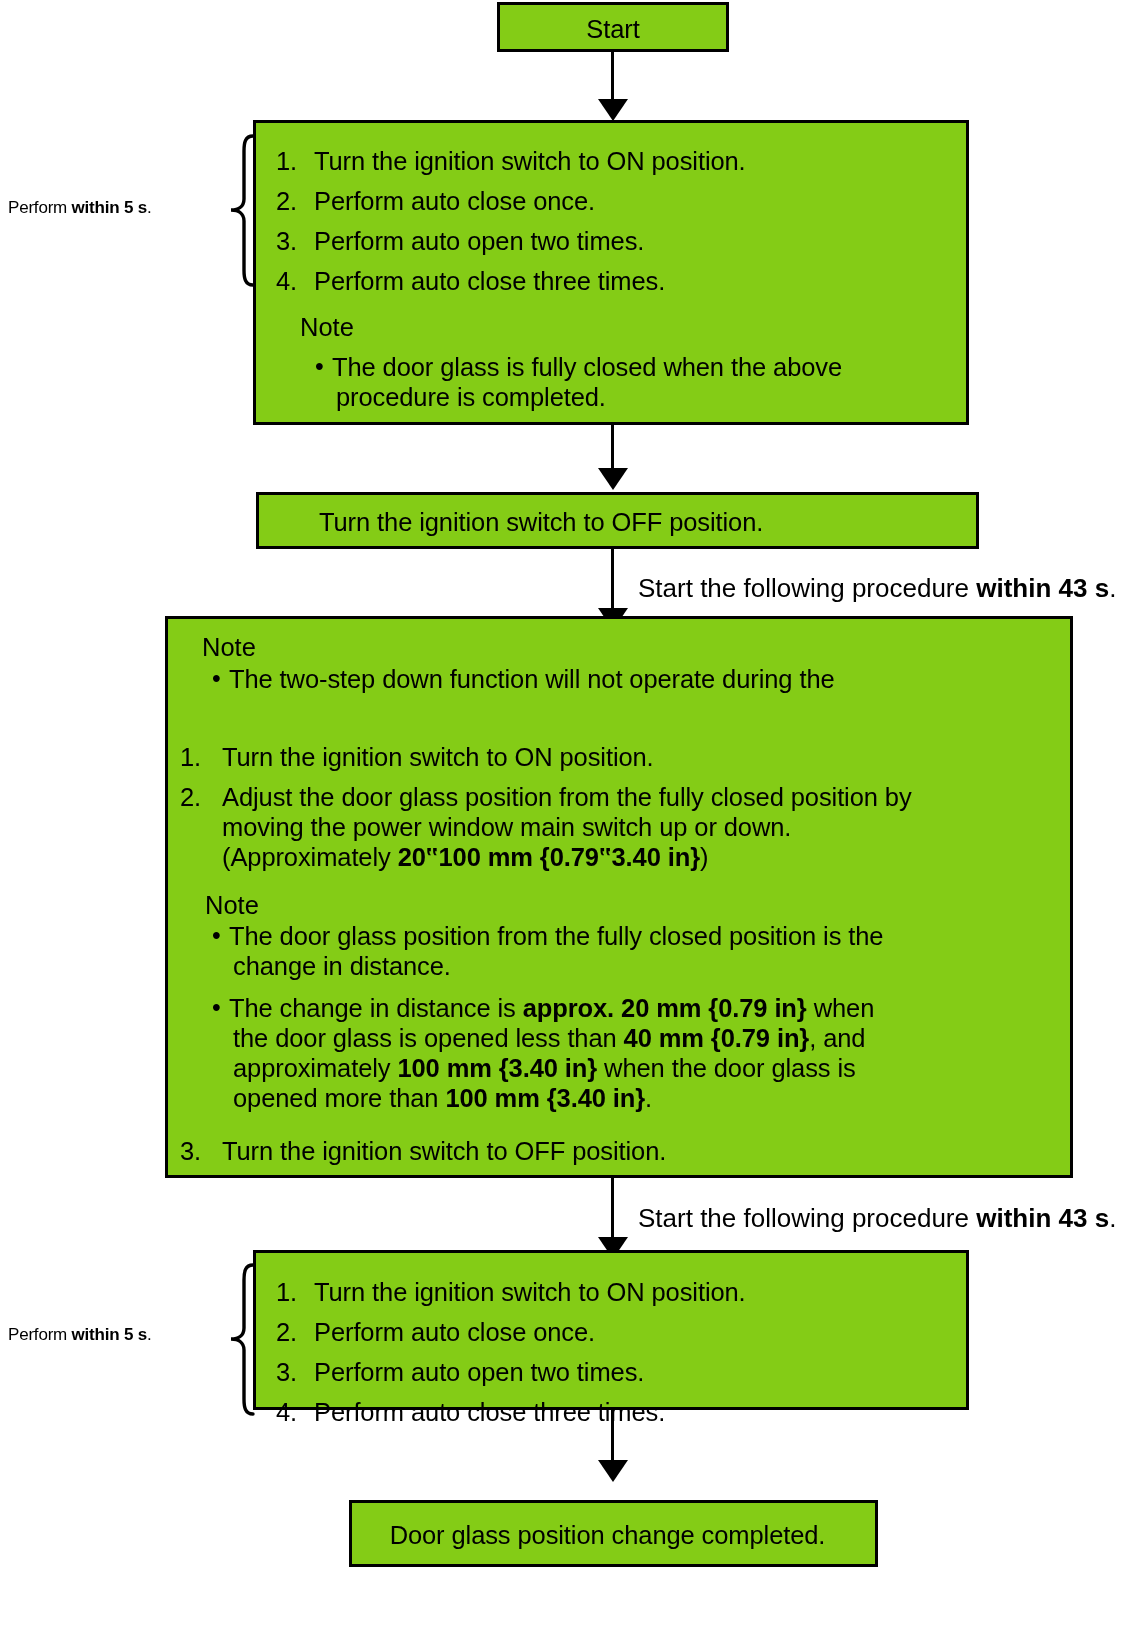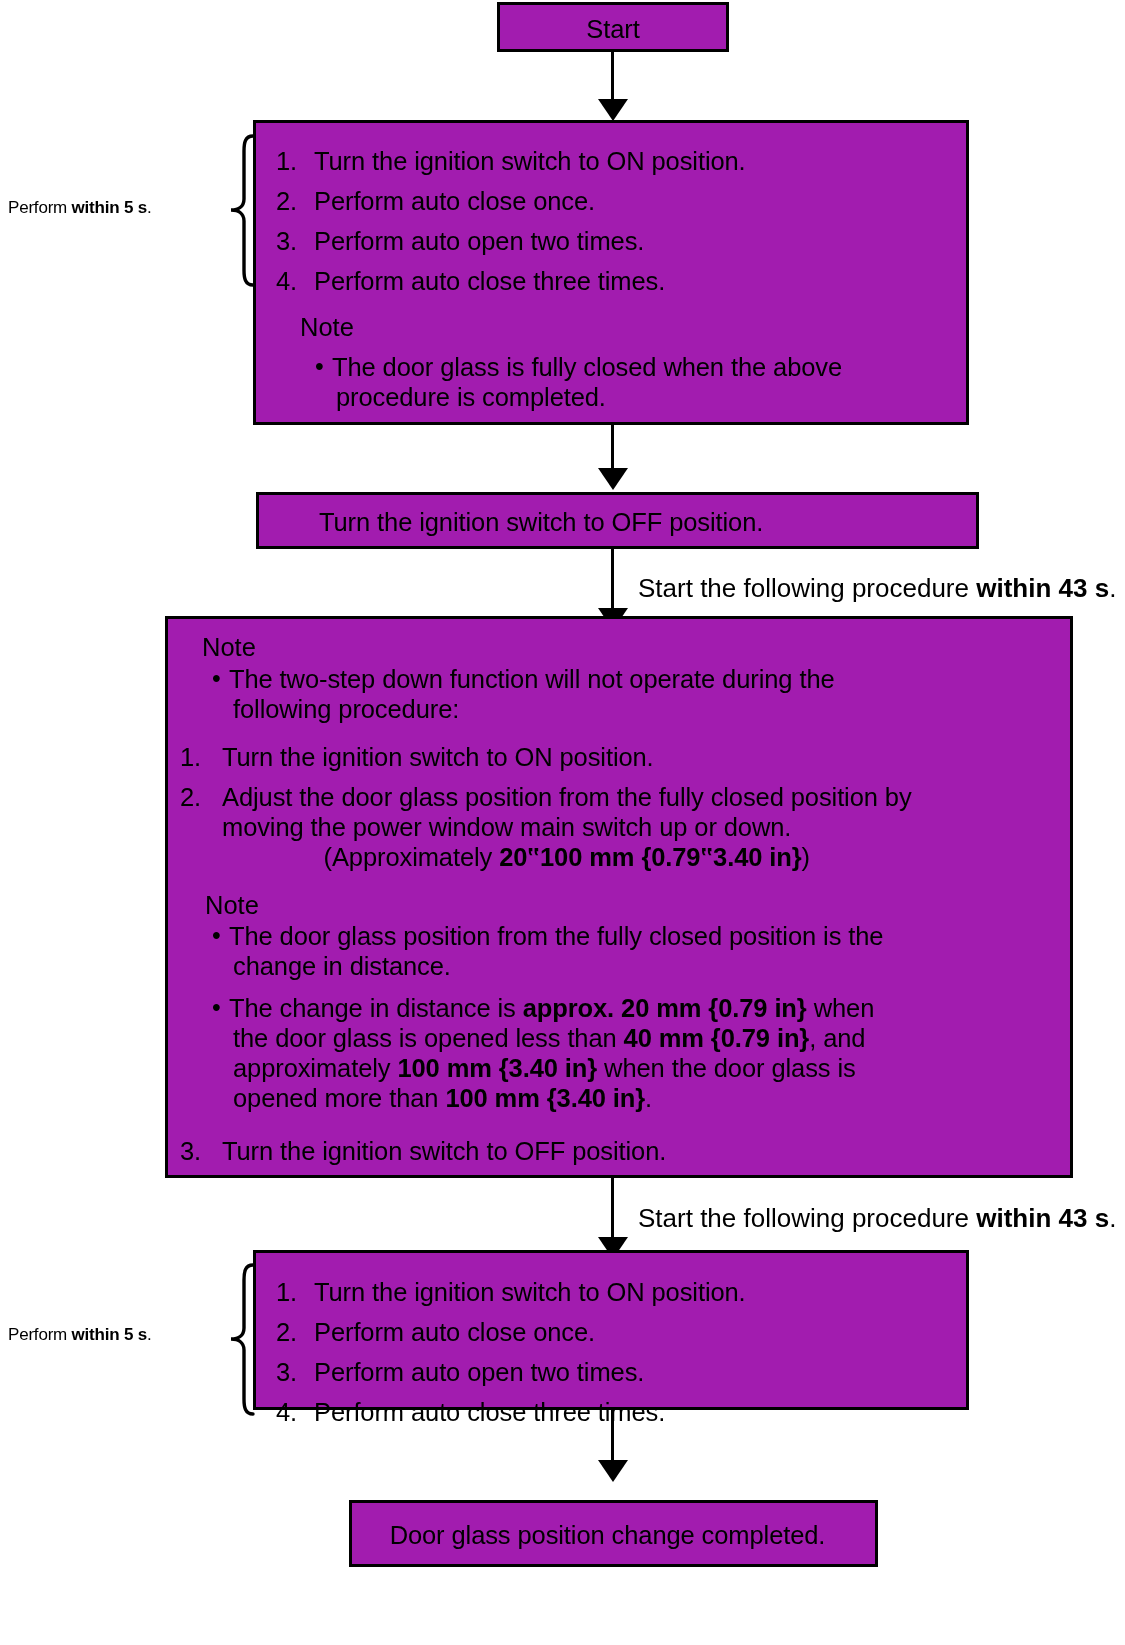--- a/index.html
+++ b/index.html
@@ -15,21 +15,21 @@
     position: relative;
     width: 1125px;
     height: 1645px;
     background: #ffffff;
     overflow: hidden;
   }
 
   .box {
     position: absolute;
     border: 3px solid #000;
-    background: #a21caf;
+    background: #84cc16;
     box-sizing: border-box;
     padding-left: 12px;
   }
 
   .vline {
     position: absolute;
     width: 3px;
     background: #000;
   }
   .arrowhead {
@@ -169,33 +169,32 @@
     <span>Start the following procedure </span><b>within 43 s</b><span>.</span>
   </div>
 
   <div class="box" style="left:165px; top:616px; width:908px; height:562px;"></div>
 
   <div class="note-head" style="left:202px; top:632px;">Note</div>
 
   <div class="bullet-item" style="left:212px; top:664px;">
     <span class="dot">•</span>
     <span class="t">The two-step down function will not operate during the</span>
-    <span class="t" style="margin-left:21px;">following procedure:</span>
   </div>
 
   <div class="num-item" style="left:180px; top:742px;">
     <span class="n">1.</span>
       <span class="t" style="margin-left:42px;">Turn the ignition switch to ON position.</span>
   </div>
 
   <div class="num-item" style="left:180px; top:782px;">
     <span class="n">2.</span>
     <span class="t" style="margin-left:42px;">Adjust the door glass position from the fully closed position by</span>
     <span class="t" style="margin-left:42px;">moving the power window main switch up or down.</span>
-    <span class="t" style="margin-left:42px;text-align:center;">
+    <span class="t" style="margin-left:42px;">
       <span>(Approximately </span><b>20‟100 mm {0.79‟3.40 in}</b><span>)</span>
     </span>
   </div>
 
   <div class="note-head" style="left:205px; top:890px;">Note</div>
 
   <div class="bullet-item" style="left:212px; top:921px;">
     <span class="dot">•</span>
     <span class="t">The door glass position from the fully closed position is the</span>
     <span class="t" style="margin-left:21px;">change in distance.</span>

